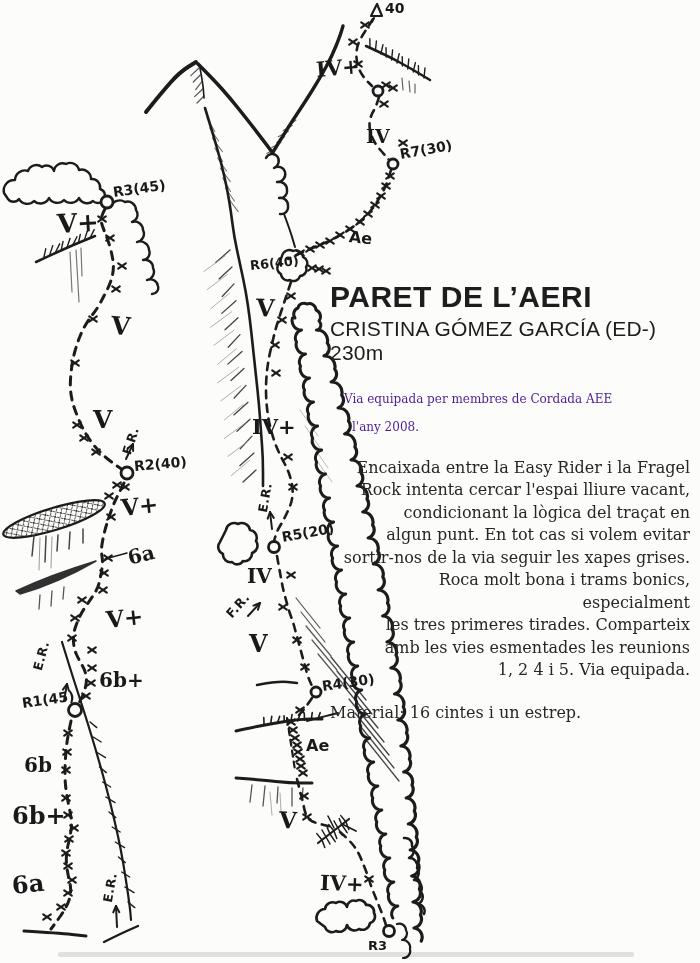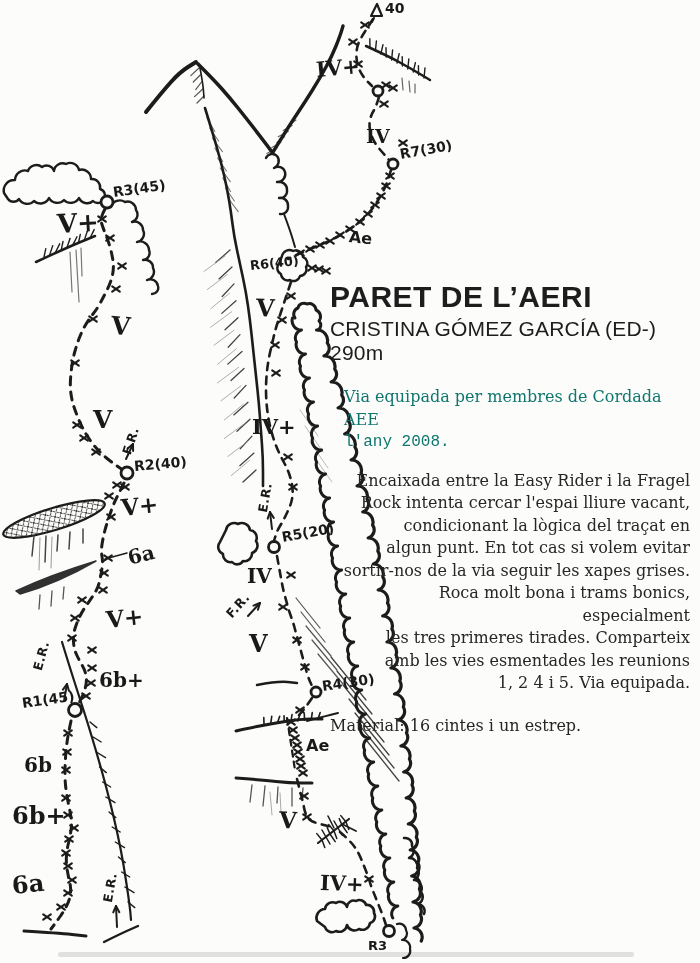--- a/index.html
+++ b/index.html
@@ -8,23 +8,23 @@
   svg{position:absolute;left:0;top:0;}
   .lbl{position:absolute;color:#191919;white-space:nowrap;line-height:1;
        transform:rotate(var(--r,0deg));transform-origin:0 50%;}
   .grade{font-family:"DejaVu Serif",serif;font-weight:700;}
   .belay{font-family:"DejaVu Sans",sans-serif;font-weight:700;}
   .ref{font-family:"DejaVu Sans",sans-serif;font-weight:700;letter-spacing:.5px;}
   .aid{font-family:"DejaVu Sans",sans-serif;font-weight:600;}
   .tb{position:absolute;left:330px;top:281px;width:360px;color:#1d1d1d;}
   .tb h1{margin:0;font-size:30px;line-height:1.05;font-weight:800;letter-spacing:.5px;}
   .tb h2{margin:4px 0 0;font-size:21px;font-weight:500;letter-spacing:.2px;}
-  .para1{margin:20px 0 0 14px;font-family:"DejaVu Serif",serif;font-size:16px;
-         line-height:23px;color:#0f766e;}
-  .para1 .l2{font-family:Liberation Mono, monospace;}
+  .para1{margin:20px 0 0 14px;font-family:"DejaVu Serif",serif;font-size:12px;
+         line-height:28px;color:#4c1d95;}
+  .para1 .l2{margin-left:8px;}
   .para2{margin:16px 0 0;font-family:"DejaVu Serif",serif;font-size:16px;
          line-height:22.5px;text-align:right;color:#262626;}
   .material{margin:21px 0 0;font-family:"DejaVu Serif",serif;font-size:16px;
             text-align:left;color:#262626;}
 </style>
 </head>
 <body>
 
 <div class="page">
 
@@ -438,21 +438,21 @@
   <span class="lbl ref" style="left:229px;top:610px;font-size:12.5px;--r:-48deg">F.R.</span>
   <span class="lbl grade" style="left:249px;top:632px;font-size:24px">V</span>
   <span class="lbl belay" style="left:322px;top:679px;font-size:14px;--r:-8deg">R4(30)</span>
   <span class="lbl aid" style="left:306px;top:738px;font-size:16px">Ae</span>
   <span class="lbl grade" style="left:279px;top:808px;font-size:23px;--r:2deg">V</span>
   <span class="lbl grade" style="left:320px;top:872px;font-size:21px;--r:2deg">IV+</span>
   <span class="lbl belay" style="left:368px;top:939px;font-size:13px">R3</span>
 
   <div class="tb">
     <h1>PARET DE L’AERI</h1>
-    <h2>CRISTINA GÓMEZ GARCÍA (ED-) 290m</h2>
+    <h2>CRISTINA GÓMEZ GARCÍA (ED-) 230m</h2>
     <div class="para1">
       <div>Via equipada per membres de Cordada AEE</div>
       <div class="l2">l'any 2008.</div>
     </div>
     <div class="para2">
       <div>Encaixada entre la Easy Rider i la Fragel</div>
       <div>Rock intenta cercar l'espai lliure vacant,</div>
       <div>condicionant la lògica del traçat en</div>
       <div>algun punt. En tot cas si volem evitar</div>
       <div>sortir-nos de la via seguir les xapes grises.</div>

